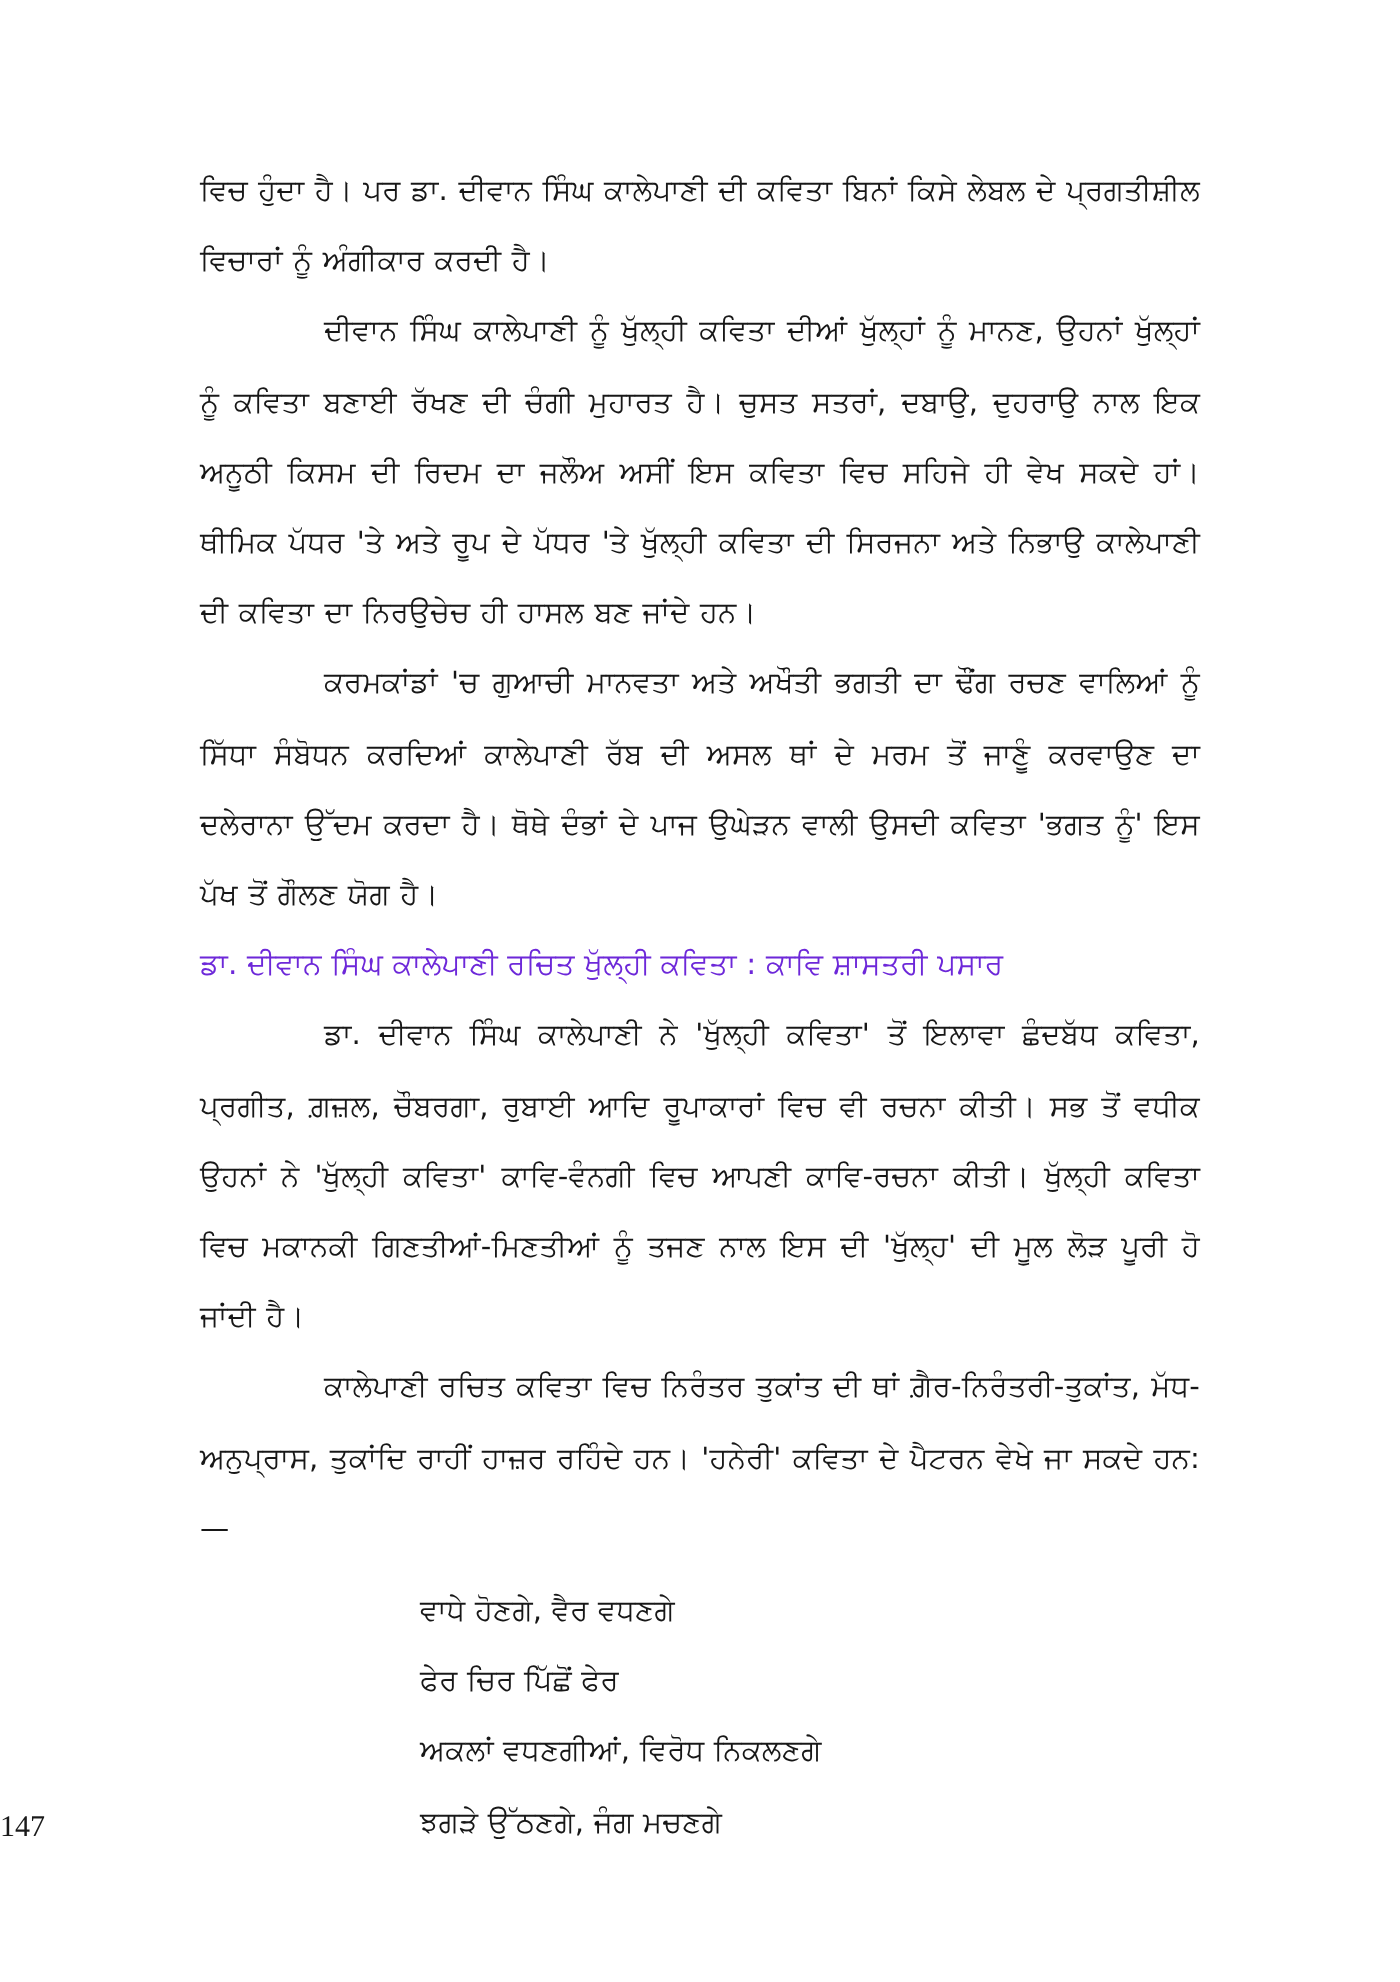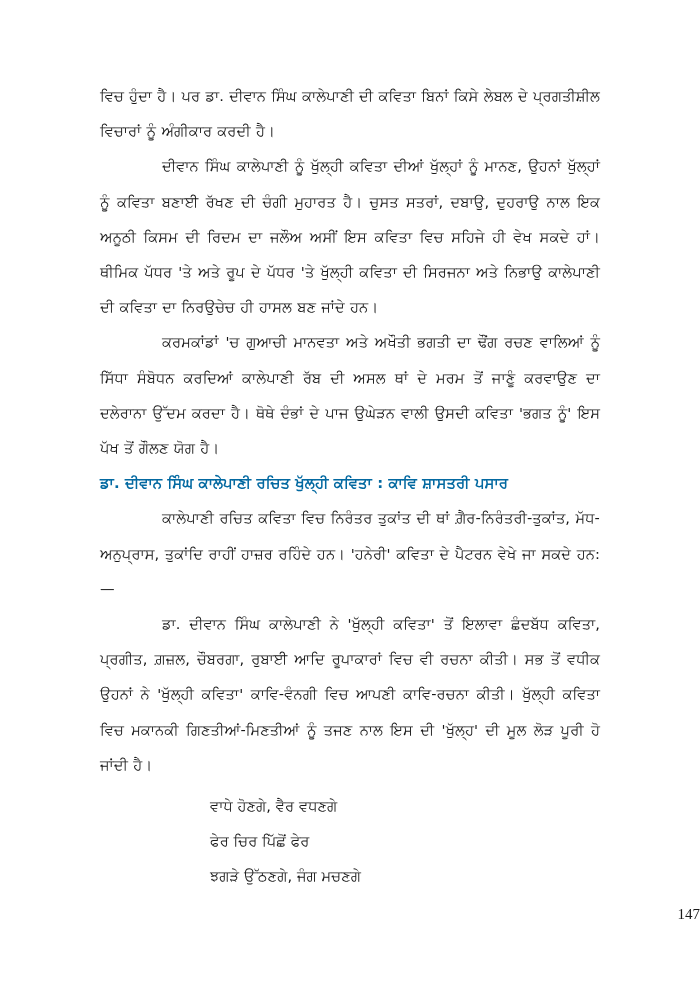--- a/index.html
+++ b/index.html
@@ -35,24 +35,24 @@
     color: #171717;
     letter-spacing: 0.1px;
     word-spacing: 0.5px;
   }
   .para-indent {
     text-indent: 62px;
   }
   .section-heading {
     font-size: 14.8px;
     line-height: 35.2px;
-    font-weight: bold;
+    font-weight: normal;
     margin: 0;
     text-align: left;
-    color: #0369a1;
+    color: #6d28d9;
     letter-spacing: 0.1px;
   }
   .verse-block {
     margin: 0;
     padding: 0;
     list-style: none;
   }
   .verse-line {
     font-size: 14.6px;
     line-height: 35.2px;
@@ -60,47 +60,48 @@
     padding-left: 110px;
     color: #171717;
     letter-spacing: 0.1px;
     white-space: nowrap;
   }
   .page-number {
     position: absolute;
     left: 0;
     right: 0;
     top: 906px;
-    text-align: right;
+    text-align: left;
     font-family: "Liberation Serif", "DejaVu Serif", serif;
     font-size: 15px;
     color: #1a1a1a;
   }
   .spacer-sm { height: 6px; }
 </style>
 </head>
 <body>
 
 <div class="page">
 
   <p class="body-text">ਵਿਚ ਹੁੰਦਾ ਹੈ। ਪਰ ਡਾ. ਦੀਵਾਨ ਸਿੰਘ ਕਾਲੇਪਾਣੀ ਦੀ ਕਵਿਤਾ ਬਿਨਾਂ ਕਿਸੇ ਲੇਬਲ ਦੇ ਪ੍ਰਗਤੀਸ਼ੀਲ ਵਿਚਾਰਾਂ ਨੂੰ ਅੰਗੀਕਾਰ ਕਰਦੀ ਹੈ।</p>
 
   <p class="body-text para-indent">ਦੀਵਾਨ ਸਿੰਘ ਕਾਲੇਪਾਣੀ ਨੂੰ ਖੁੱਲ੍ਹੀ ਕਵਿਤਾ ਦੀਆਂ ਖੁੱਲ੍ਹਾਂ ਨੂੰ ਮਾਨਣ, ਉਹਨਾਂ ਖੁੱਲ੍ਹਾਂ ਨੂੰ ਕਵਿਤਾ ਬਣਾਈ ਰੱਖਣ ਦੀ ਚੰਗੀ ਮੁਹਾਰਤ ਹੈ। ਚੁਸਤ ਸਤਰਾਂ, ਦਬਾਉ, ਦੁਹਰਾਉ ਨਾਲ ਇਕ ਅਨੂਠੀ ਕਿਸਮ ਦੀ ਰਿਦਮ ਦਾ ਜਲੌਅ ਅਸੀਂ ਇਸ ਕਵਿਤਾ ਵਿਚ ਸਹਿਜੇ ਹੀ ਵੇਖ ਸਕਦੇ ਹਾਂ। ਥੀਮਿਕ ਪੱਧਰ 'ਤੇ ਅਤੇ ਰੂਪ ਦੇ ਪੱਧਰ 'ਤੇ ਖੁੱਲ੍ਹੀ ਕਵਿਤਾ ਦੀ ਸਿਰਜਨਾ ਅਤੇ ਨਿਭਾਉ ਕਾਲੇਪਾਣੀ ਦੀ ਕਵਿਤਾ ਦਾ ਨਿਰਉਚੇਚ ਹੀ ਹਾਸਲ ਬਣ ਜਾਂਦੇ ਹਨ।</p>
 
   <p class="body-text para-indent">ਕਰਮਕਾਂਡਾਂ 'ਚ ਗੁਆਚੀ ਮਾਨਵਤਾ ਅਤੇ ਅਖੌਤੀ ਭਗਤੀ ਦਾ ਢੌਂਗ ਰਚਣ ਵਾਲਿਆਂ ਨੂੰ ਸਿੱਧਾ ਸੰਬੋਧਨ ਕਰਦਿਆਂ ਕਾਲੇਪਾਣੀ ਰੱਬ ਦੀ ਅਸਲ ਥਾਂ ਦੇ ਮਰਮ ਤੋਂ ਜਾਣੂੰ ਕਰਵਾਉਣ ਦਾ ਦਲੇਰਾਨਾ ਉੱਦਮ ਕਰਦਾ ਹੈ। ਥੋਥੇ ਦੰਭਾਂ ਦੇ ਪਾਜ ਉਘੇੜਨ ਵਾਲੀ ਉਸਦੀ ਕਵਿਤਾ 'ਭਗਤ ਨੂੰ' ਇਸ ਪੱਖ ਤੋਂ ਗੌਲਣ ਯੋਗ ਹੈ।</p>
 
   <h2 class="section-heading">ਡਾ. ਦੀਵਾਨ ਸਿੰਘ ਕਾਲੇਪਾਣੀ ਰਚਿਤ ਖੁੱਲ੍ਹੀ ਕਵਿਤਾ : ਕਾਵਿ ਸ਼ਾਸਤਰੀ ਪਸਾਰ</h2>
 
+  <p class="body-text para-indent">ਡਾ. ਦੀਵਾਨ ਸਿੰਘ ਕਾਲੇਪਾਣੀ ਨੇ 'ਖੁੱਲ੍ਹੀ ਕਵਿਤਾ' ਤੋਂ ਇਲਾਵਾ ਛੰਦਬੱਧ ਕਵਿਤਾ, ਪ੍ਰਗੀਤ, ਗ਼ਜ਼ਲ, ਚੌਬਰਗਾ, ਰੁਬਾਈ ਆਦਿ ਰੂਪਾਕਾਰਾਂ ਵਿਚ ਵੀ ਰਚਨਾ ਕੀਤੀ। ਸਭ ਤੋਂ ਵਧੀਕ ਉਹਨਾਂ ਨੇ 'ਖੁੱਲ੍ਹੀ ਕਵਿਤਾ' ਕਾਵਿ-ਵੰਨਗੀ ਵਿਚ ਆਪਣੀ ਕਾਵਿ-ਰਚਨਾ ਕੀਤੀ। ਖੁੱਲ੍ਹੀ ਕਵਿਤਾ ਵਿਚ ਮਕਾਨਕੀ ਗਿਣਤੀਆਂ-ਮਿਣਤੀਆਂ ਨੂੰ ਤਜਣ ਨਾਲ ਇਸ ਦੀ 'ਖੁੱਲ੍ਹ' ਦੀ ਮੂਲ ਲੋੜ ਪੂਰੀ ਹੋ ਜਾਂਦੀ ਹੈ।</p>
+
   <p class="body-text para-indent">ਕਾਲੇਪਾਣੀ ਰਚਿਤ ਕਵਿਤਾ ਵਿਚ ਨਿਰੰਤਰ ਤੁਕਾਂਤ ਦੀ ਥਾਂ ਗ਼ੈਰ-ਨਿਰੰਤਰੀ-ਤੁਕਾਂਤ, ਮੱਧ-ਅਨੁਪ੍ਰਾਸ, ਤੁਕਾਂਦਿ ਰਾਹੀਂ ਹਾਜ਼ਰ ਰਹਿੰਦੇ ਹਨ। 'ਹਨੇਰੀ' ਕਵਿਤਾ ਦੇ ਪੈਟਰਨ ਵੇਖੇ ਜਾ ਸਕਦੇ ਹਨ:—</p>
-
-  <p class="body-text para-indent">ਡਾ. ਦੀਵਾਨ ਸਿੰਘ ਕਾਲੇਪਾਣੀ ਨੇ 'ਖੁੱਲ੍ਹੀ ਕਵਿਤਾ' ਤੋਂ ਇਲਾਵਾ ਛੰਦਬੱਧ ਕਵਿਤਾ, ਪ੍ਰਗੀਤ, ਗ਼ਜ਼ਲ, ਚੌਬਰਗਾ, ਰੁਬਾਈ ਆਦਿ ਰੂਪਾਕਾਰਾਂ ਵਿਚ ਵੀ ਰਚਨਾ ਕੀਤੀ। ਸਭ ਤੋਂ ਵਧੀਕ ਉਹਨਾਂ ਨੇ 'ਖੁੱਲ੍ਹੀ ਕਵਿਤਾ' ਕਾਵਿ-ਵੰਨਗੀ ਵਿਚ ਆਪਣੀ ਕਾਵਿ-ਰਚਨਾ ਕੀਤੀ। ਖੁੱਲ੍ਹੀ ਕਵਿਤਾ ਵਿਚ ਮਕਾਨਕੀ ਗਿਣਤੀਆਂ-ਮਿਣਤੀਆਂ ਨੂੰ ਤਜਣ ਨਾਲ ਇਸ ਦੀ 'ਖੁੱਲ੍ਹ' ਦੀ ਮੂਲ ਲੋੜ ਪੂਰੀ ਹੋ ਜਾਂਦੀ ਹੈ।</p>
 
   <div class="spacer-sm"></div>
 
   <div class="verse-block">
     <p class="verse-line">ਵਾਧੇ ਹੋਣਗੇ, ਵੈਰ ਵਧਣਗੇ</p>
     <p class="verse-line">ਫੇਰ ਚਿਰ ਪਿੱਛੋਂ ਫੇਰ</p>
+    <p class="verse-line">ਅਕਲਾਂ ਵਧਣਗੀਆਂ, ਵਿਰੋਧ ਨਿਕਲਣਗੇ</p>
     <p class="verse-line">ਝਗੜੇ ਉੱਠਣਗੇ, ਜੰਗ ਮਚਣਗੇ</p>
   </div>
 
 </div>
 
 <div class="page-number">147</div>
 
 </body></html>

